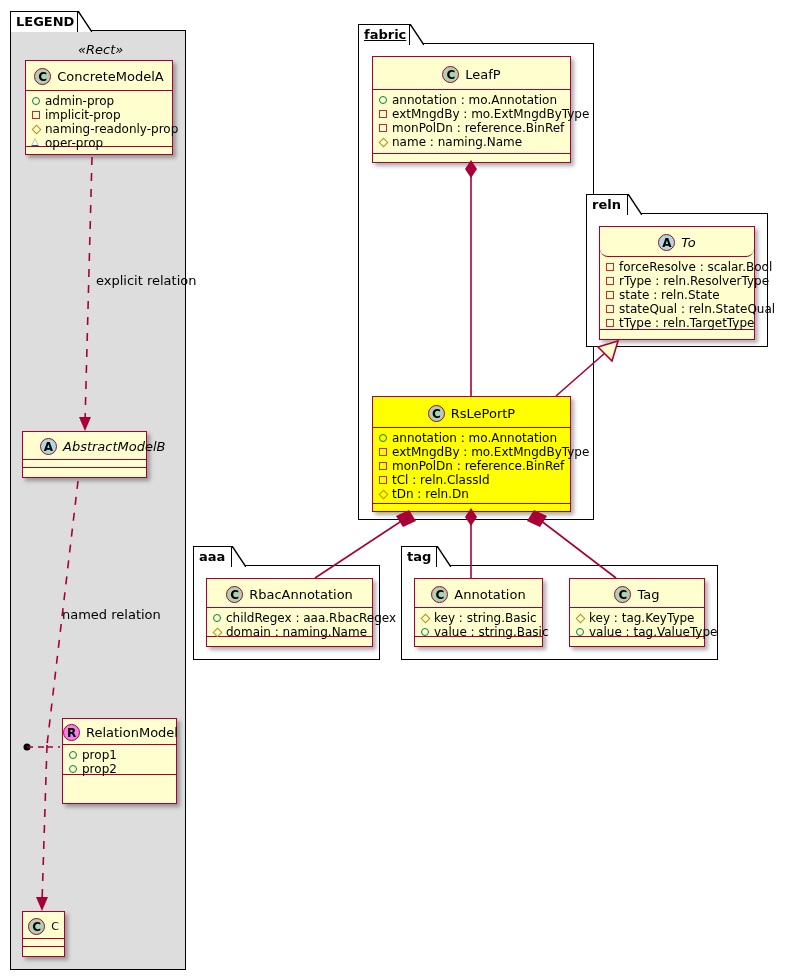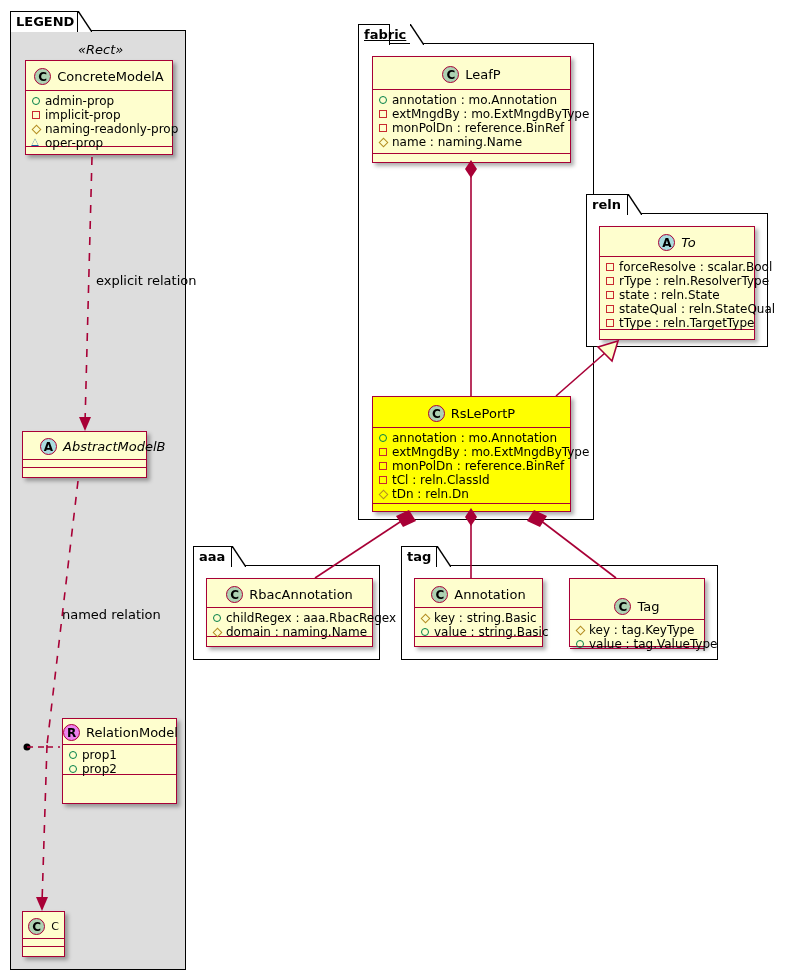--- a/index.html
+++ b/index.html
@@ -215,21 +215,21 @@
       <span class="badge c">C</span><span class="tname" style="font-size:11px;">C</span>
     </div>
     <div class="cls-attrs" style="height:8px; padding:0;"></div>
     <div class="cls-foot"></div>
   </div>
 
   <div class="edge-label" style="left:96px; top:273px;">explicit relation</div>
   <div class="edge-label" style="left:62px; top:607px;">named relation</div>
 
   <div class="pkg" style="left:358px; top:43px; width:236px; height:477px;"></div>
-  <div class="pkg-tab" style="left:358px; top:24px; width:32px; height:21px;text-decoration:underline;">
+  <div class="pkg-tab" style="left:358px; top:24px; width:52px; height:21px;text-decoration:underline;">
     <span>fabric</span>
   </div>
   <svg class="tab-corner" style="left:410px; top:24px;">
     <polygon points="0,0 14,21 0,21" fill="#FFFFFF" stroke="none"></polygon>
     <polyline points="0,0 14,21" fill="none" stroke="#000000" stroke-width="1.5"></polyline>
   </svg>
 
   <div class="cls" style="left:372px; top:56px; width:199px; height:107px;">
     <div class="cls-head" style="height:33px; line-height:33px;">
       <span class="badge c">C</span><span class="tname">LeafP</span>
@@ -287,21 +287,21 @@
   <div class="pkg" style="left:586px; top:213px; width:182px; height:134px;"></div>
   <div class="pkg-tab" style="left:586px; top:194px; width:42px; height:21px;">
     <span>reln</span>
   </div>
   <svg class="tab-corner" style="left:628px; top:194px;">
     <polygon points="0,0 14,21 0,21" fill="#FFFFFF" stroke="none"></polygon>
     <polyline points="0,0 14,21" fill="none" stroke="#000000" stroke-width="1.5"></polyline>
   </svg>
 
   <div class="cls" style="left:599px; top:226px; width:156px; height:114px;">
-    <div class="cls-head italic" style="height:30px; line-height:30px;">
+    <div class="cls-head italic" style="height:30px; line-height:30px;border-radius:8px;">
       <span class="badge a">A</span><span class="tname">To</span>
     </div>
     <div class="cls-attrs" style="height:73px;">
       <div class="attr">
           <span class="g priv"></span>
           <span>forceResolve : scalar.Bool</span>
         </div>
       <div class="attr">
           <span class="g priv"></span>
           <span>rType : reln.ResolverType</span>
@@ -368,21 +368,21 @@
         </div>
       <div class="attr">
           <span class="g pub"></span>
           <span>value : string.Basic</span>
         </div>
     </div>
     <div class="cls-foot"></div>
   </div>
 
   <div class="cls" style="left:569px; top:578px; width:136px; height:69px;">
-    <div class="cls-head" style="height:29px; line-height:29px;margin-top:12px;">
+    <div class="cls-head" style="height:29px; line-height:29px;">
       <span class="badge c">C</span><span class="tname">Tag</span>
     </div>
     <div class="cls-attrs" style="height:29px;">
       <div class="attr">
           <span class="g prot"></span>
           <span>key : tag.KeyType</span>
         </div>
       <div class="attr">
           <span class="g pub"></span>
           <span>value : tag.ValueType</span>

